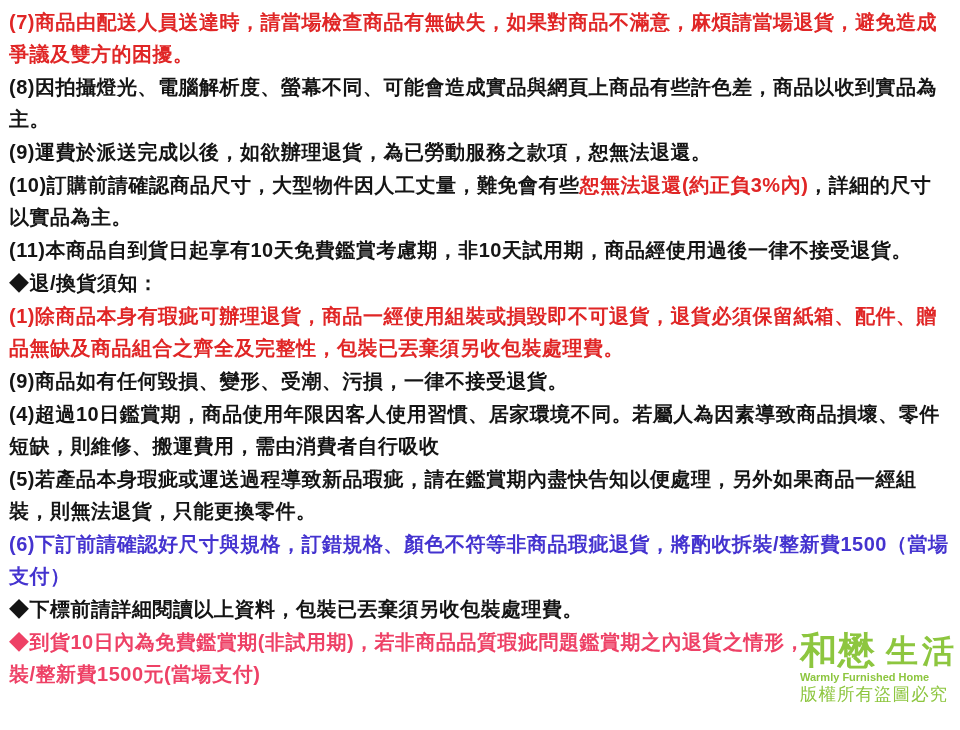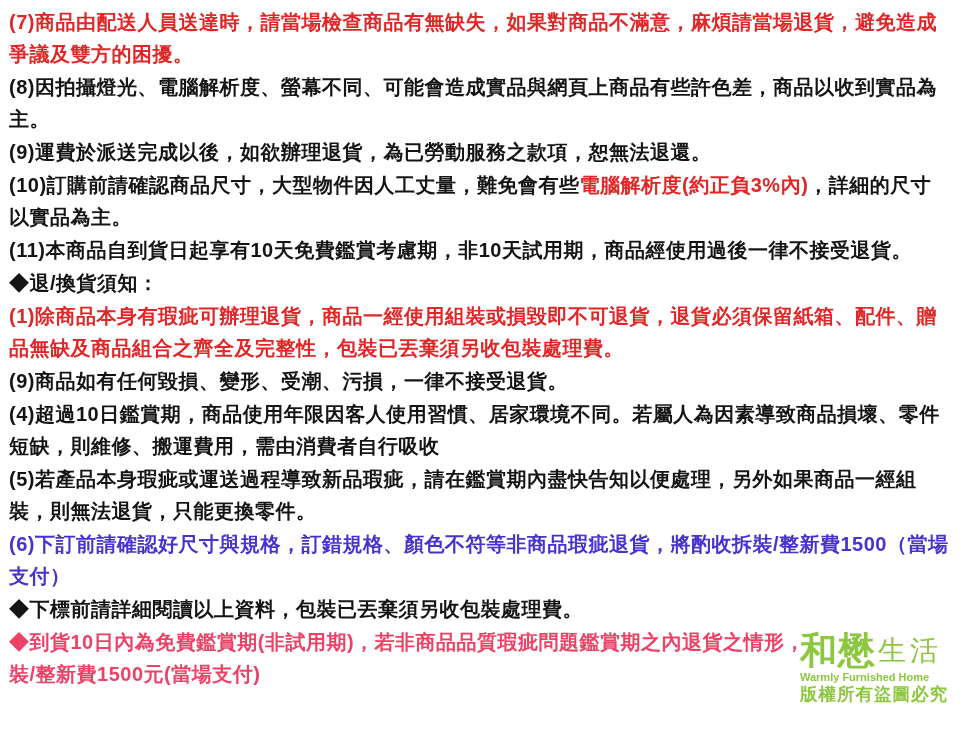--- a/index.html
+++ b/index.html
@@ -48,47 +48,47 @@
     white-space: nowrap;
     display: flex;
     align-items: center;
   }
   .brand-cn-big {
     font-size: 37px;
     font-weight: bold;
     letter-spacing: 1px;
   }
   .brand-cn-small {
-    font-size: 28px;
-    font-weight: normal;
+    font-size: 32px;
+    font-weight: bold;
     letter-spacing: 4px;
-    margin-left: 2px;
+    margin-left: 10px;
   }
   .brand-en {
     font-size: 11px;
     font-weight: bold;
     margin-top: 3px;
     white-space: nowrap;
   }
   .brand-copy {
     font-size: 17.5px;
-    font-weight: bold;
+    font-weight: normal;
     margin-top: 3px;
     letter-spacing: 1px;
     white-space: nowrap;
   }
 </style>
 </head>
 <body>
 
 <div class="terms">
     <p><span class="seg-red">(7)商品由配送人員送達時，請當場檢查商品有無缺失，如果對商品不滿意，麻煩請當場退貨，避免造成爭議及雙方的困擾。</span></p>
     <p><span class="seg-black">(8)因拍攝燈光、電腦解析度、螢幕不同、可能會造成實品與網頁上商品有些許色差，商品以收到實品為主。</span></p>
     <p><span class="seg-black">(9)運費於派送完成以後，如欲辦理退貨，為已勞動服務之款項，恕無法退還。</span></p>
-    <p><span class="seg-black">(10)訂購前請確認商品尺寸，大型物件因人工丈量，難免會有些</span><span class="seg-red">電腦解析度(約正負3%內)</span><span class="seg-black">，詳細的尺寸以實品為主。</span></p>
+    <p><span class="seg-black">(10)訂購前請確認商品尺寸，大型物件因人工丈量，難免會有些</span><span class="seg-red">恕無法退還(約正負3%內)</span><span class="seg-black">，詳細的尺寸以實品為主。</span></p>
     <p><span class="seg-black">(11)本商品自到貨日起享有10天免費鑑賞考慮期，非10天試用期，商品經使用過後一律不接受退貨。</span></p>
     <p><span class="seg-black">◆退/換貨須知：</span></p>
     <p><span class="seg-red">(1)除商品本身有瑕疵可辦理退貨，商品一經使用組裝或損毀即不可退貨，退貨必須保留紙箱、配件、贈品無缺及商品組合之齊全及完整性，包裝已丟棄須另收包裝處理費。</span></p>
     <p><span class="seg-black">(9)商品如有任何毀損、變形、受潮、污損，一律不接受退貨。</span></p>
     <p><span class="seg-black">(4)超過10日鑑賞期，商品使用年限因客人使用習慣、居家環境不同。若屬人為因素導致商品損壞、零件短缺，則維修、搬運費用，需由消費者自行吸收</span></p>
     <p><span class="seg-black">(5)若產品本身瑕疵或運送過程導致新品瑕疵，請在鑑賞期內盡快告知以便處理，另外如果商品一經組裝，則無法退貨，只能更換零件。</span></p>
     <p><span class="seg-blue">(6)下訂前請確認好尺寸與規格，訂錯規格、顏色不符等非商品瑕疵退貨，將酌收拆裝/整新費1500（當場支付）</span></p>
     <p><span class="seg-black">◆下標前請詳細閱讀以上資料，包裝已丟棄須另收包裝處理費。</span></p>
     <p><span class="seg-pink">◆到貨10日內為免費鑑賞期(非試用期)，若非商品品質瑕疵問題鑑賞期之內退貨之情形，我們將酌收拆裝/整新費1500元(當場支付)</span></p>
   </div>

